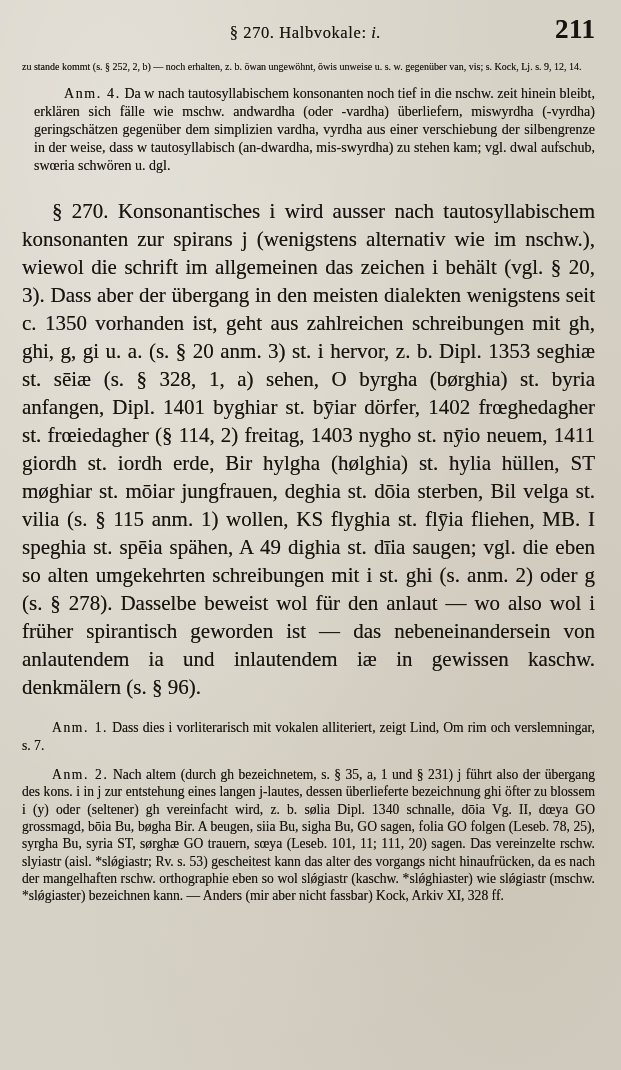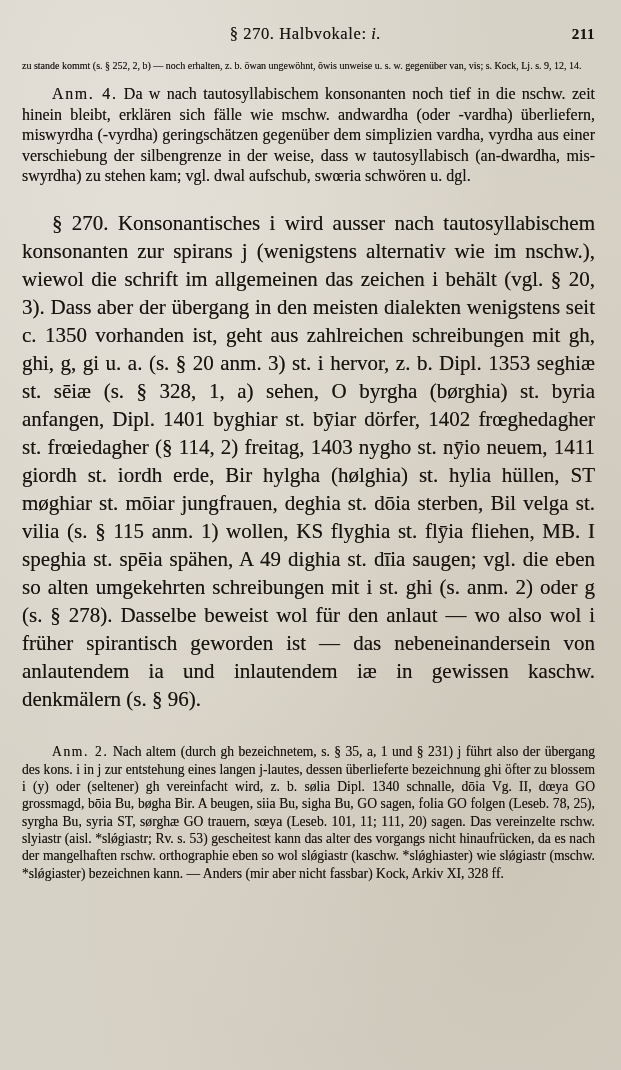--- a/index.html
+++ b/index.html
@@ -24,60 +24,61 @@
     background:
       radial-gradient(ellipse at 18% 12%, rgba(255,255,255,0.30), rgba(255,255,255,0) 55%),
       radial-gradient(ellipse at 82% 78%, rgba(150,140,120,0.18), rgba(255,255,255,0) 60%),
       radial-gradient(ellipse at 50% 50%, rgba(255,252,240,0.18), rgba(255,255,255,0) 70%);
     pointer-events: none;
     z-index: 0;
   }
   .content {
     position: relative;
     z-index: 1;
-    padding: 24px 26px 8px 22px;
+    padding: 14px 26px 8px 22px;
   }
   .header {
     display: flex;
     align-items: baseline;
     justify-content: space-between;
     margin-bottom: 6px;
   }
   .header-title {
     flex: 1;
     text-align: center;
     font-size: 16.5px;
     letter-spacing: 0.6px;
     padding-left: 34px;
   }
   .header-title .ital { font-style: italic; }
   .page-number {
-    font-size: 15px;
+    font-size: 27px;
     font-weight: bold;
     letter-spacing: 0.5px;
     width: 40px;
     text-align: right;
   }
   p {
     margin: 0;
     text-align: justify;
     text-justify: inter-word;
   }
   .body-main {
     font-size: 21px;
     line-height: 1.335;
   }
   .body-top {
     font-size: 10px;
     line-height: 1.30;
   }
   .note {
-    font-size: 16px;
+    font-size: 14.0px;
     line-height: 1.285;
     text-align: justify;
+    margin-left: 12px;
   }
   .note-sm {
     font-size: 13.6px;
     line-height: 1.275;
     text-align: justify;
   }
   .ind-2 { text-indent: 30px; }
   .gap-a { height: 22px; }
   .gap-b { height: 18px; }
   .gap-c { height: 12px; }
@@ -110,19 +111,20 @@
     <div class="gap-c"></div>
 
     <p class="note ind-2 ink"><span class="sp">Anm. 4.</span> <span>Da w nach tautosyllabischem konsonanten noch tief in die nschw. zeit hinein bleibt, erklären sich fälle wie mschw. andwardha (oder -vardha) überliefern, miswyrdha (-vyrdha) geringschätzen gegenüber dem simplizien vardha, vyrdha aus einer verschiebung der silbengrenze in der weise, dass w tautosyllabisch (an-dwardha, mis-swyrdha) zu stehen kam; vgl. dwal aufschub, swœria schwören u. dgl.</span></p>
 
     <div class="gap-a"></div>
 
     <p class="body-main ind-2 ink"><span>§ 270.</span> <span>Konsonantisches i wird ausser nach tautosyllabischem konsonanten zur spirans j (wenigstens alternativ wie im nschw.), wiewol die schrift im allgemeinen das zeichen i behält (vgl. § 20, 3). Dass aber der übergang in den meisten dialekten wenigstens seit c. 1350 vorhanden ist, geht aus zahlreichen schreibungen mit gh, ghi, g, gi u. a. (s. § 20 anm. 3) st. i hervor, z. b. Dipl. 1353 seghiæ st. sēiæ (s. § 328, 1, a) sehen, O byrgha (børghia) st. byria anfangen, Dipl. 1401 byghiar st. bȳiar dörfer, 1402 frœghedagher st. frœiedagher (§ 114, 2) freitag, 1403 nygho st. nȳio neuem, 1411 giordh st. iordh erde, Bir hylgha (hølghia) st. hylia hüllen, ST møghiar st. mōiar jungfrauen, deghia st. dōia sterben, Bil velga st. vilia (s. § 115 anm. 1) wollen, KS flyghia st. flȳia fliehen, MB. I speghia st. spēia spähen, A 49 dighia st. dīia saugen; vgl. die eben so alten umgekehrten schreibungen mit i st. ghi (s. anm. 2) oder g (s. § 278). Dasselbe beweist wol für den anlaut — wo also wol i früher spirantisch geworden ist — das nebeneinandersein von anlautendem ia und inlautendem iæ in gewissen kaschw. denkmälern (s. § 96).</span></p>
 
     <div class="gap-b"></div>
 
+    <p class="note-sm ind-2 ink"><span class="sp">Anm. 1.</span> <span>Dass dies i vorliterarisch mit vokalen alliteriert, zeigt Lind, Om rim och verslemningar, s. 7.</span></p>
 
     <div class="gap-c"></div>
 
     <p class="note-sm ind-2 ink"><span class="sp">Anm. 2.</span> <span>Nach altem (durch gh bezeichnetem, s. § 35, a, 1 und § 231) j führt also der übergang des kons. i in j zur entstehung eines langen j-lautes, dessen überlieferte bezeichnung ghi öfter zu blossem i (y) oder (seltener) gh vereinfacht wird, z. b. sølia Dipl. 1340 schnalle, dōia Vg. II, dœya GO grossmagd, bōia Bu, bøgha Bir. A beugen, siia Bu, sigha Bu, GO sagen, folia GO folgen (Leseb. 78, 25), syrgha Bu, syria ST, sørghæ GO trauern, sœya (Leseb. 101, 11; 111, 20) sagen. Das vereinzelte rschw. slyiastr (aisl. *slǿgiastr; Rv. s. 53) gescheitest kann das alter des vorgangs nicht hinaufrücken, da es nach der mangelhaften rschw. orthographie eben so wol slǿgiastr (kaschw. *slǿghiaster) wie slǿgiastr (mschw. *slǿgiaster) bezeichnen kann. — Anders (mir aber nicht fassbar) Kock, Arkiv XI, 328 ff.</span></p>
 
   </div>
 </div>
 
 </body></html>

